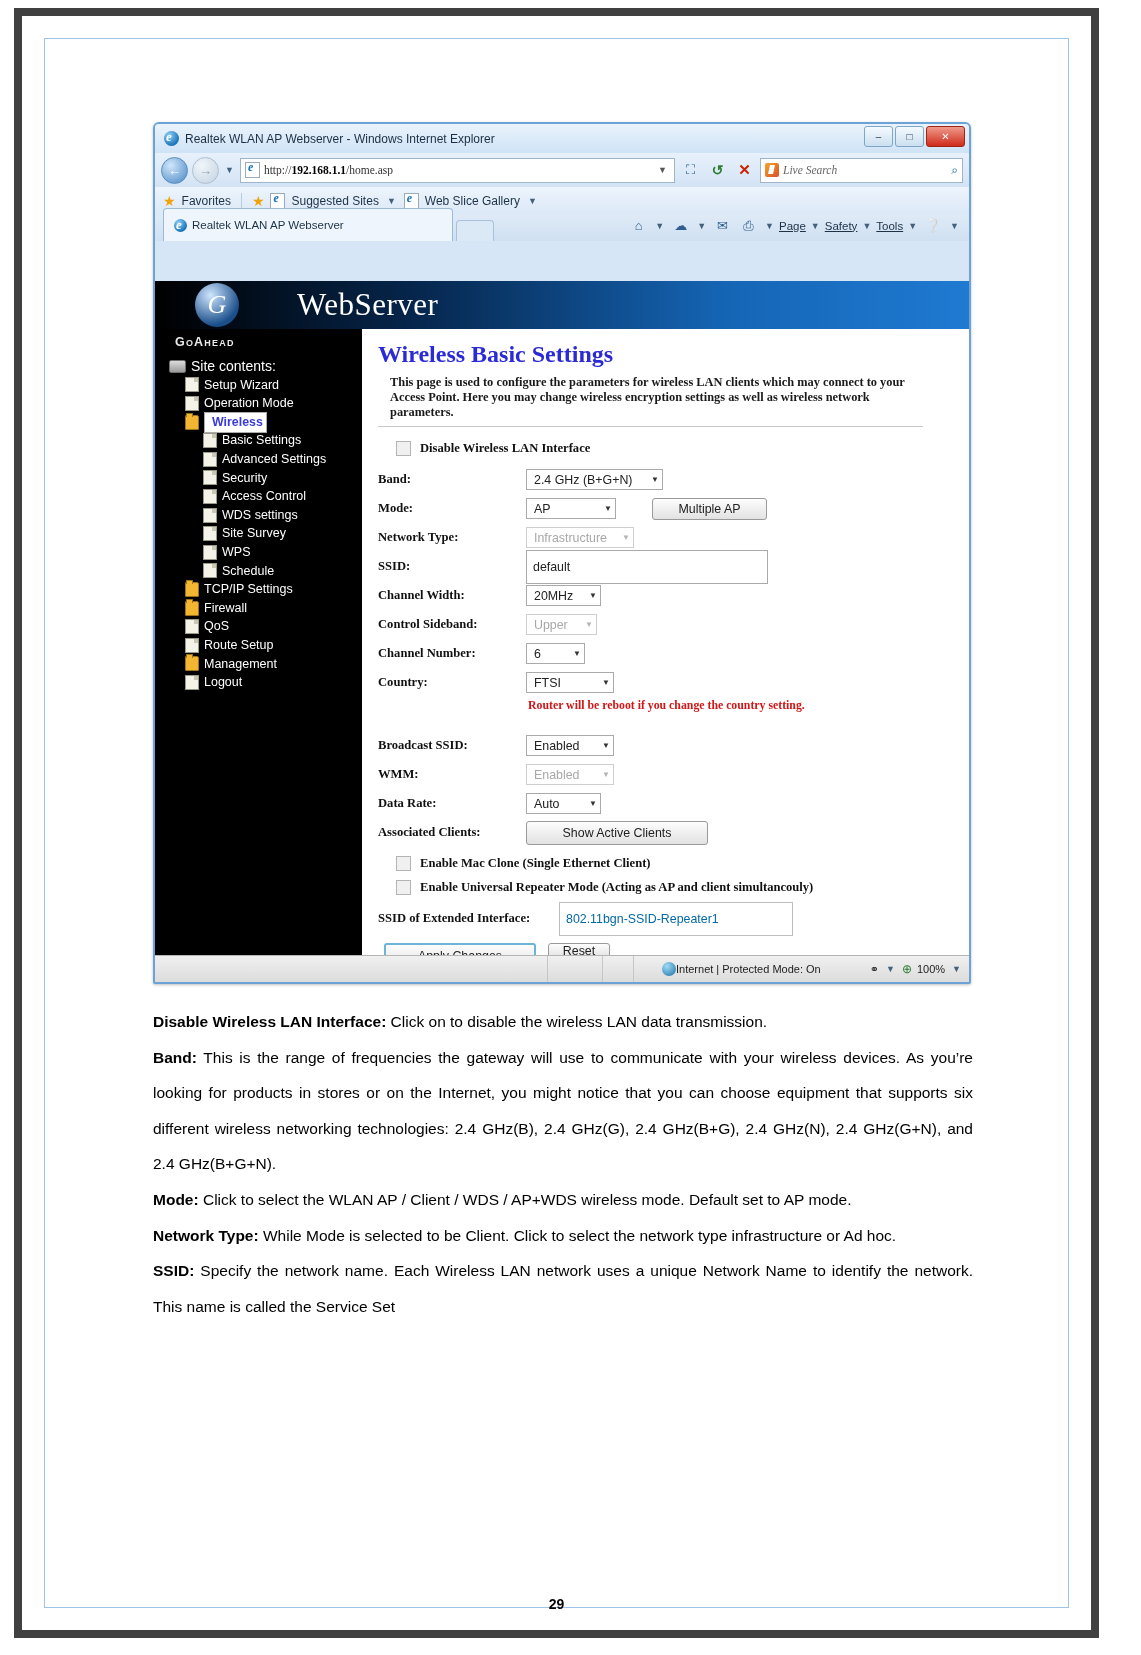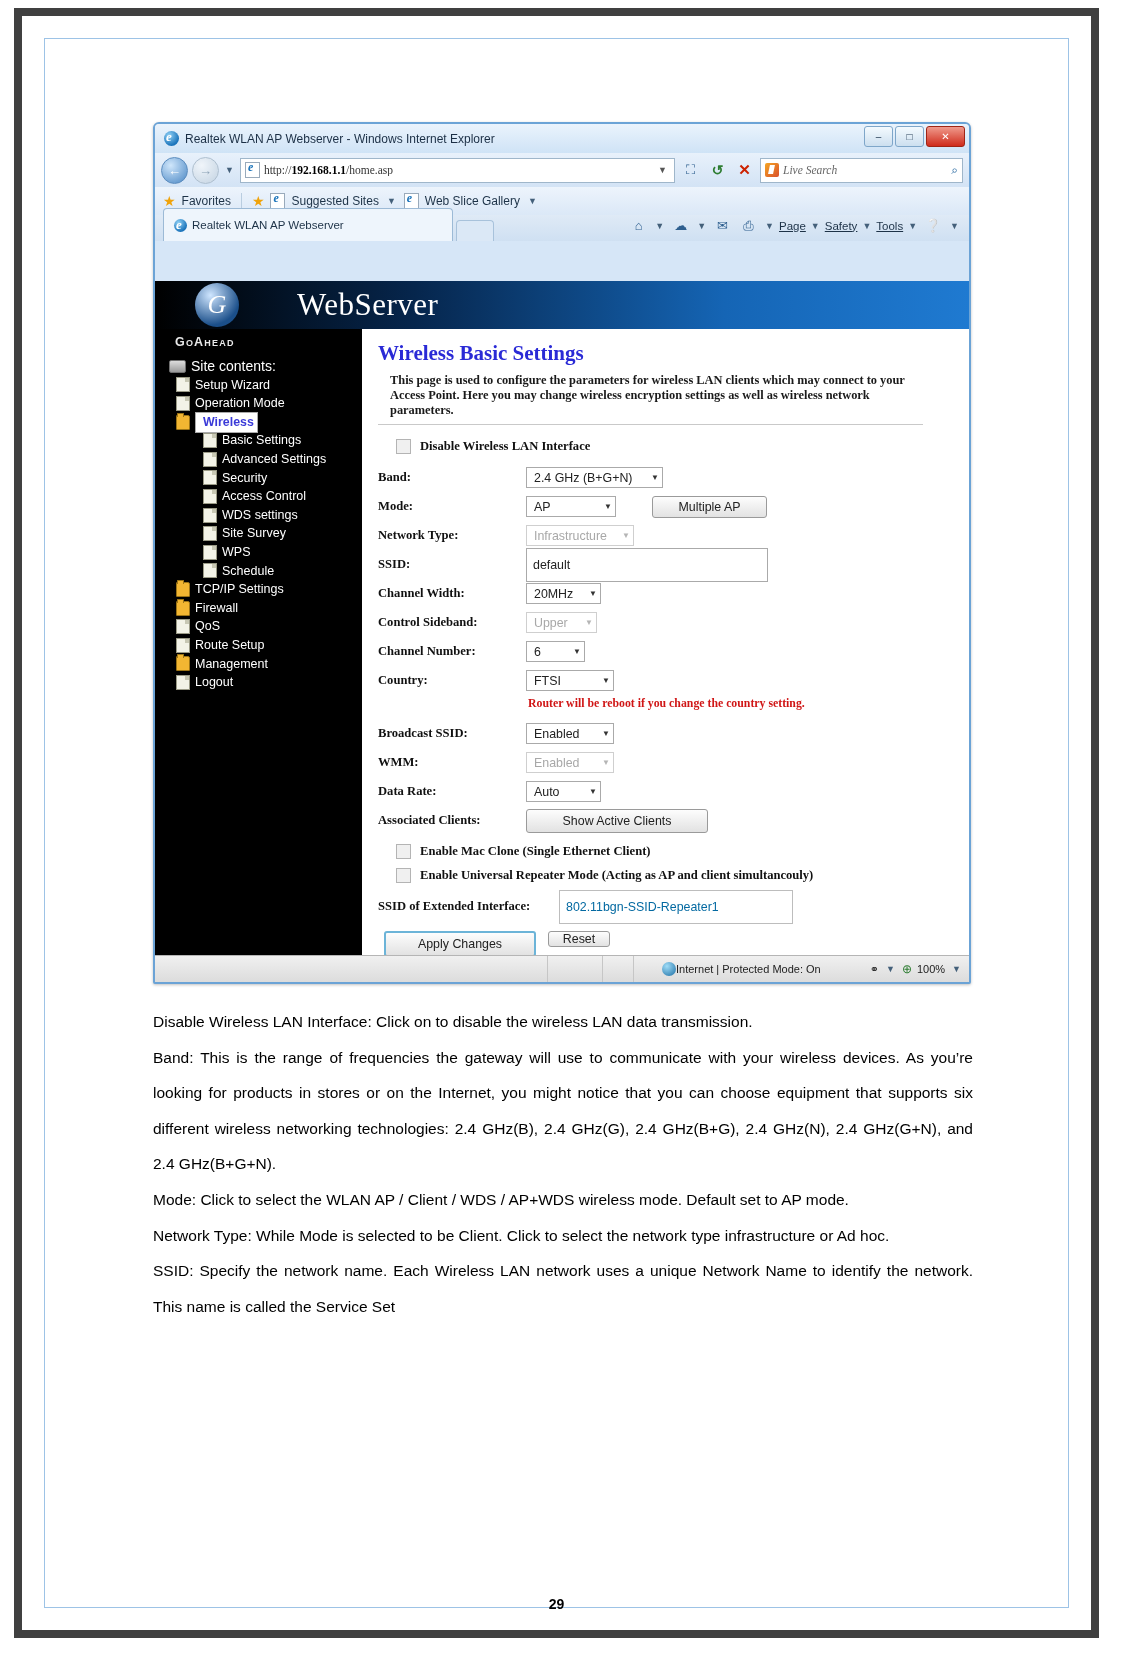--- a/index.html
+++ b/index.html
@@ -105,37 +105,37 @@
      display:flex;align-items:center;justify-content:center;
      font-family:"Liberation Serif",serif;color:#fff;font-size:26px;font-style:italic;}
   .app-title{margin-left:58px;font-family:"Liberation Serif",serif;font-size:31px;color:#fff;
              font-weight:normal;letter-spacing:.5px;}
   .app-body{display:flex;height:calc(100% - 48px);}
   .sidebar{width:207px;background:#000;color:#fff;padding:6px 0 0 0;flex:0 0 auto;position:relative;}
   .brand{color:#e9e9e9;font-size:12.5px;letter-spacing:1.2px;padding:0 0 8px 20px;
          font-variant:small-caps;font-weight:bold;}
   .tree{font-size:12.5px;line-height:18.6px;}
   .tnode{display:flex;align-items:center;gap:5px;padding-left:14px;height:18.6px;white-space:nowrap;}
-  .tnode.lvl1{padding-left:21px;}
+  .tnode.lvl1{padding-left:30px;}
   .tnode.lvl2{padding-left:48px;}
   .t-ico{width:12px;height:13px;flex:0 0 auto;position:relative;}
   .ico-doc{background:#f3f3e7;border:1px solid #9a9a86;}
   .ico-doc:after{content:"";position:absolute;right:0;top:0;border-width:0 4px 4px 0;
     border-style:solid;border-color:#fff #c8c8b4 #c8c8b4 #fff;}
   .ico-folder{background:#f2b632;border:1px solid #9c7415;border-radius:1px 2px 1px 1px;}
   .ico-folder:before{content:"";position:absolute;left:0;top:-3px;width:5px;height:3px;
     background:#f2b632;border:1px solid #9c7415;border-bottom:none;border-radius:1px 1px 0 0;}
   .ico-root{width:15px;height:11px;background:linear-gradient(#dcdcdc,#9a9a9a);
     border:1px solid #707070;border-radius:2px;}
   .tlabel{color:#fff;}
   .tlabel.sel{color:#3a3ad8;font-weight:bold;}
   .tlabel.root{font-size:14px;}
 
   .content{flex:1;background:#fff;padding:12px 0 0 16px;overflow:hidden;}
-  .h1{font-family:"Liberation Serif",serif;font-size:21px;color:#2a2ad6;font-weight:bold;margin:0 0 7px 0;}
+  .h1{font-family:"Liberation Serif",serif;font-size:24px;color:#2a2ad6;font-weight:bold;margin:0 0 7px 0;}
   .intro{font-family:"Liberation Serif",serif;font-size:12.4px;color:#1a1a1a;line-height:15px;
          font-weight:bold;max-width:545px;margin:0 0 6px 12px;}
   .hr{height:1px;background:#c9c9c9;width:545px;margin:6px 0 14px 0;}
 
   .cbrow{display:flex;align-items:center;gap:9px;margin:0 0 9px 18px;}
   .cbox{width:13px;height:13px;border:1px solid #b4b4b4;background:#f0f0f0;flex:0 0 auto;}
   .cblabel{font-family:"Liberation Serif",serif;font-size:12.6px;font-weight:bold;color:#111;}
 
   .frow{display:flex;align-items:center;height:29px;}
   .flabel{width:148px;font-family:"Liberation Serif",serif;font-size:12.6px;font-weight:bold;color:#111;flex:0 0 auto;}
@@ -145,37 +145,37 @@
   .sel.dis{background:#fff;border-color:#cfcfcf;color:#a8a8a8;}
   .sel.dis .caret{color:#b5b5b5;}
   .txt{height:21px;border:1px solid #aaa;background:#fff;display:flex;align-items:center;
        padding:16px 6px;font-size:12.4px;color:#222;box-sizing:border-box;}
   .txt.ghost{color:#0369a1;border-color:#bdbdbd;}
   .btn{height:22px;border:1px solid #9a9a9a;border-radius:3px;
        background:linear-gradient(#fdfdfd,#e2e2e2);display:flex;align-items:center;
        justify-content:center;font-size:12.4px;color:#222;padding:0 12px;box-sizing:border-box;}
   .btn.primary{border:2px solid #6cb4d8;}
   .warn{font-family:"Liberation Serif",serif;font-size:11.8px;color:#d01616;font-weight:bold;
-        margin:1px 0 8px 150px;}
+        margin:1px 0 18px 150px;}
   .actions{display:flex;gap:12px;margin:10px 0 0 6px;}
 
   .statusbar{position:absolute;left:0;right:0;bottom:0;height:26px;
              background:linear-gradient(#f0f0f0,#dcdcdc);border-top:1px solid #b5b5b5;
              display:flex;align-items:center;font-size:11px;color:#222;}
   .sb-cell{border-right:1px solid #c6c6c6;height:100%;}
   .sb-zone{display:flex;align-items:center;gap:5px;margin-left:auto;padding-right:6px;}
   .globe{width:14px;height:14px;border-radius:50%;
          background:radial-gradient(circle at 35% 30%,#9fdcf7,#1d6fa5);}
   .zoom-ico{color:#2e7d32;font-size:12px;}
 
   
   .bodytext{position:absolute;left:131px;top:988px;width:820px;
             font-size:15.5px;line-height:35.6px;color:#000;text-align:justify;}
   .bodytext p{margin:0;}
-  .bodytext b{font-weight:normal;}
+  .bodytext b{font-weight:bold;}
 </style>
 </head>
 <body>
 
 <div class="page-frame">
   <div class="page-inner"></div>
 
   <div class="browser">
 
     <div class="titlebar">

